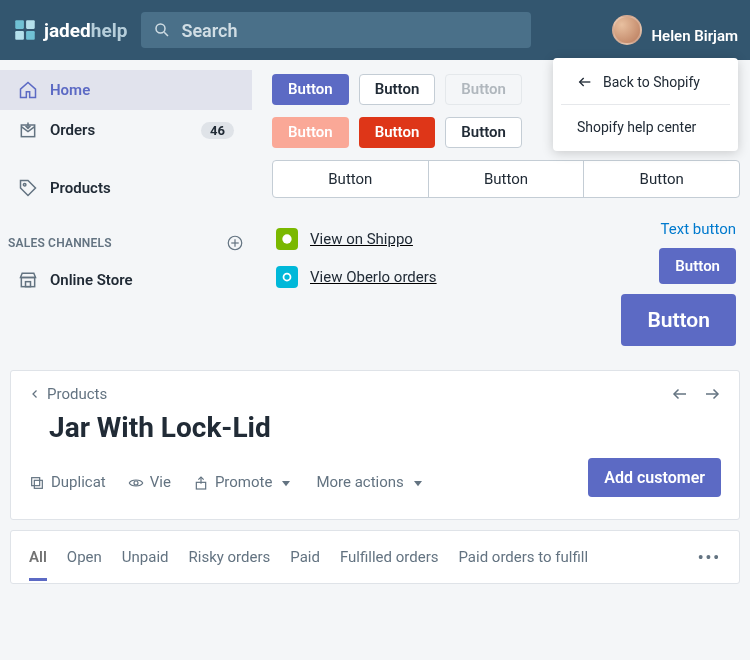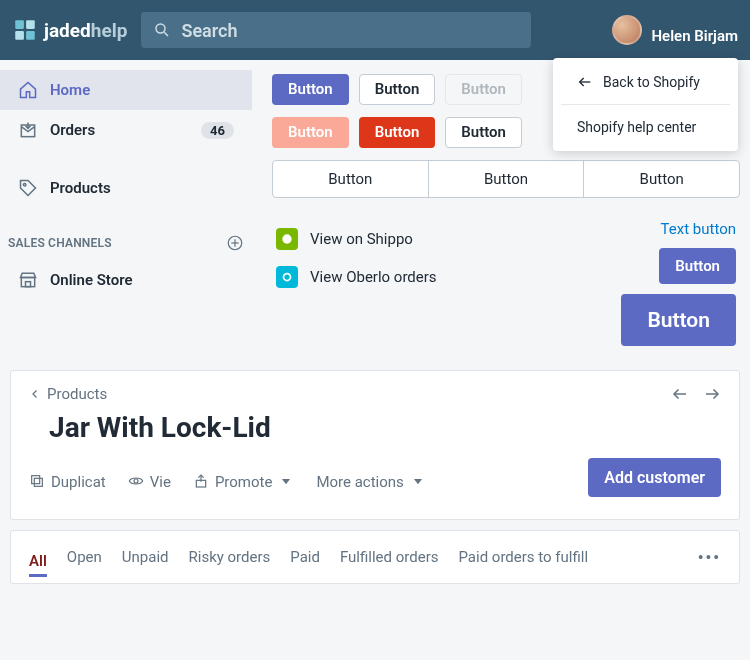--- a/index.html
+++ b/index.html
@@ -35,21 +35,21 @@
   .btn-default { background:#fff; border:1px solid #c4cdd5; color:#212b36;}
   .btn-disabled { background:#f4f6f8; border:1px solid #e4e8eb; color:#b0b7bd;}
   .btn-danger-light { background:#faa897; color:#fff;}
   .btn-danger { background:#de3618; color:#fff;}
 
   .seg-group { display:flex; border:1px solid #c4cdd5; border-radius:4px; overflow:hidden; margin-top:12px; margin-left:10px; min-width:420px; background:#fff;}
   .seg { flex:1; text-align:center; padding:9px 0; font-size:15px; color:#212b36; border-right:1px solid #c4cdd5; cursor:pointer;}
   .seg:last-child{border-right:none;}
 
   .middle-area{display:flex; margin-top:22px; margin-left:10px; gap:20px;}
-  .action-list{flex:1;}
+  .action-list{flex:1;text-decoration:underline;}
   .action-item{display:flex; align-items:center; gap:12px; padding:8px 4px; font-size:15px; color:#212b36;}
   .app-icon{width:22px;height:22px;border-radius:4px; display:flex;align-items:center;justify-content:center;}
   .shippo{background:#7ab800;}
   .neworder{background:#fff; border:1.5px solid #f5a623; position:relative;}
   .neworder::after{content:"";position:absolute;width:8px;height:8px;border:1.5px solid #3b82f6;border-top:none;border-left:none;top:4px;left:5px;transform:rotate(45deg);}
   .oberlo{background:#00b8d9;}
   .side-buttons{display:flex;flex-direction:column; gap:10px; align-items:flex-end; margin-right:4px;}
   .text-btn{color:#007ace;font-size:15px; font-weight:400; cursor:pointer;}
   .btn-large{background:#5c6ac4;color:#fff;font-size:21px;font-weight:600;padding:14px 26px;border-radius:4px;border:none;cursor:pointer;}
   .btn-med{background:#5c6ac4;color:#fff;font-size:15px;font-weight:600;padding:9px 16px;border-radius:4px;border:none;cursor:pointer;}
@@ -59,28 +59,28 @@
   .dd-item{display:flex;align-items:center;gap:10px;padding:10px 16px;font-size:14px;color:#212b36;cursor:pointer;}
   .dd-divider{height:1px;background:#e6e8eb;margin:4px 0;}
 
   .card{background:#fff;border:1px solid #dfe3e8;border-radius:3px; margin:10px; padding:14px 18px 22px;}
   .breadcrumb{display:flex;align-items:center;gap:6px;color:#637381;font-size:15px;}
   .page-head{display:flex;align-items:flex-start;}
   .page-title{font-size:28px;font-weight:700;color:#212b36;margin-top:8px;margin-left:20px;}
   .nav-arrows{margin-left:auto;display:flex;gap:14px;color:#637381;}
   .nav-arrows svg{width:18px;height:18px;cursor:pointer;}
   .action-bar{display:flex;align-items:center;gap:22px;margin-top:14px;color:#637381;font-size:15px;}
-  .action-bar .ai{display:flex;align-items:flex-start;gap:6px;cursor:pointer;margin-top:8px;}
+  .action-bar .ai{display:flex;align-items:flex-end;gap:6px;cursor:pointer;margin-top:8px;}
   .action-bar svg{width:16px;height:16px;}
   .add-customer{margin-left:auto;background:#5c6ac4;color:#fff;border:none;border-radius:4px;padding:10px 16px;font-size:16px;font-weight:600;cursor:pointer;}
 
   .tab-card{background:#fff;border:1px solid #dfe3e8;border-radius:3px;margin:4px 10px 0; padding:0 18px;}
   .tabs{display:flex;align-items:center;gap:20px;height:52px;}
   .tab{font-size:15px;color:#637381;cursor:pointer;padding:15px 0;}
-  .tab.active{color:#7f1d1d;font-weight:600;border-bottom:3px solid #5c6ac4;padding-bottom:4px;}
+  .tab.active{color:#737373;font-weight:600;border-bottom:3px solid #5c6ac4;padding-bottom:12px;}
   .tab-more{margin-left:auto;color:#637381;letter-spacing:2px;font-weight:700;cursor:pointer;}
 </style>
 </head>
 <body>
 
 <div class="topbar">
   <div class="logo">
     <svg class="logo-mark" viewBox="0 0 24 24">
         <rect x="3" y="3" width="8" height="8" fill="#70c1d4" rx="1"></rect>
         <rect x="13" y="3" width="8" height="8" fill="#b4e0eb" rx="1"></rect>

